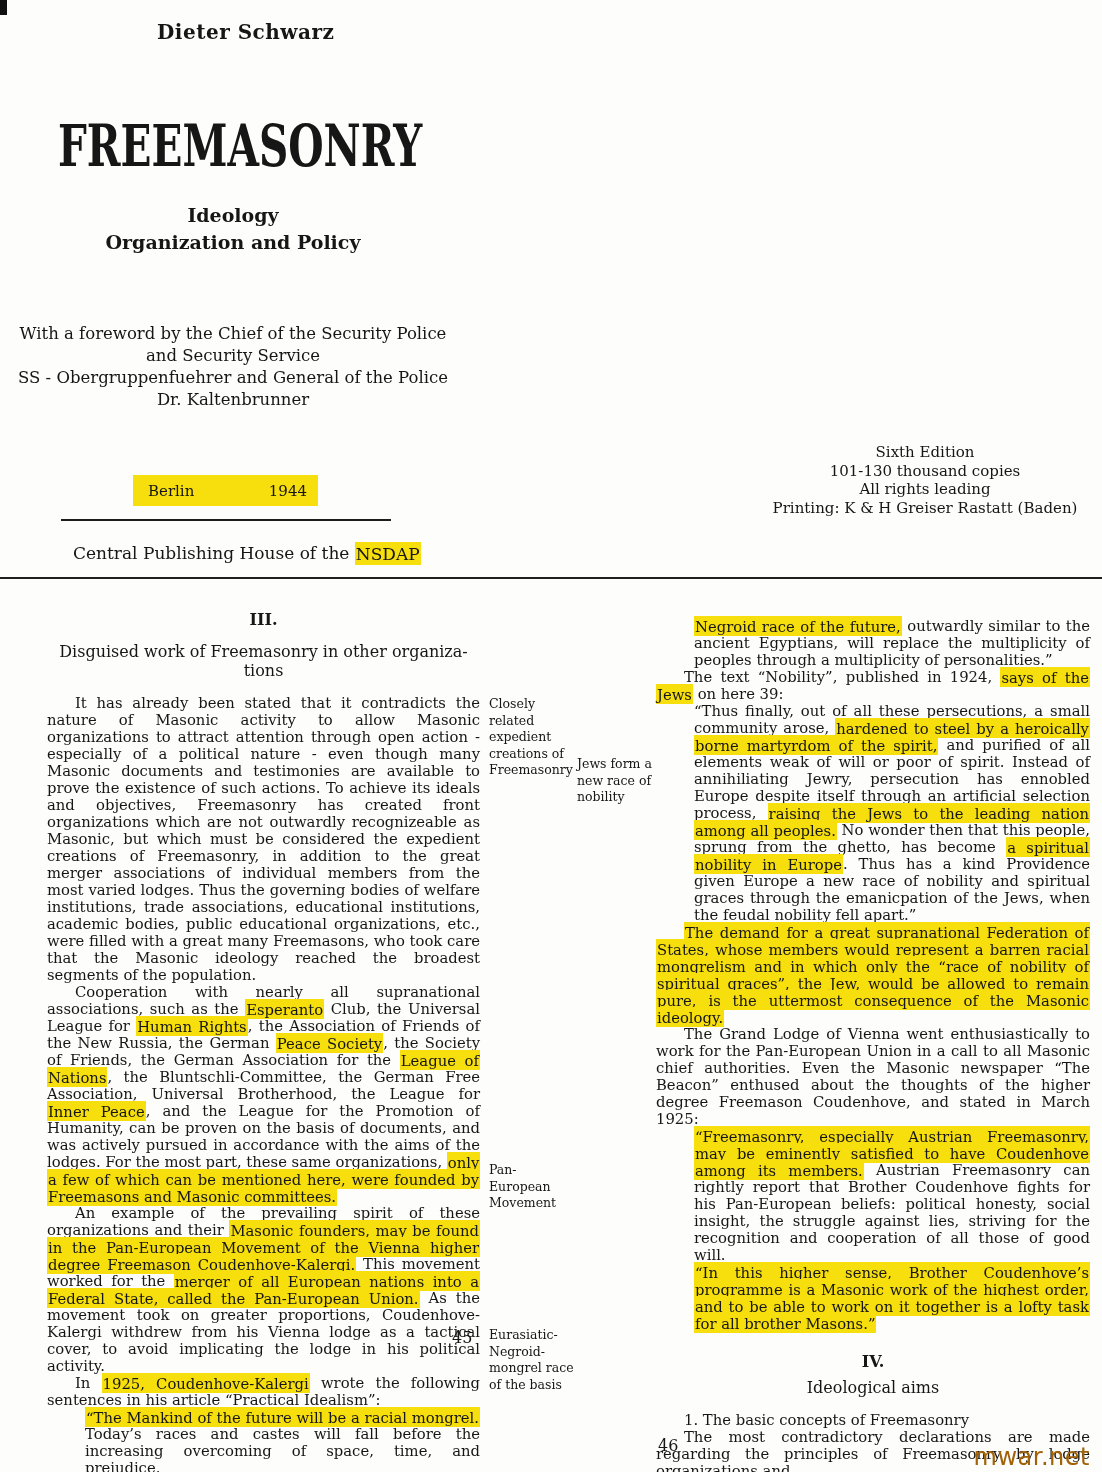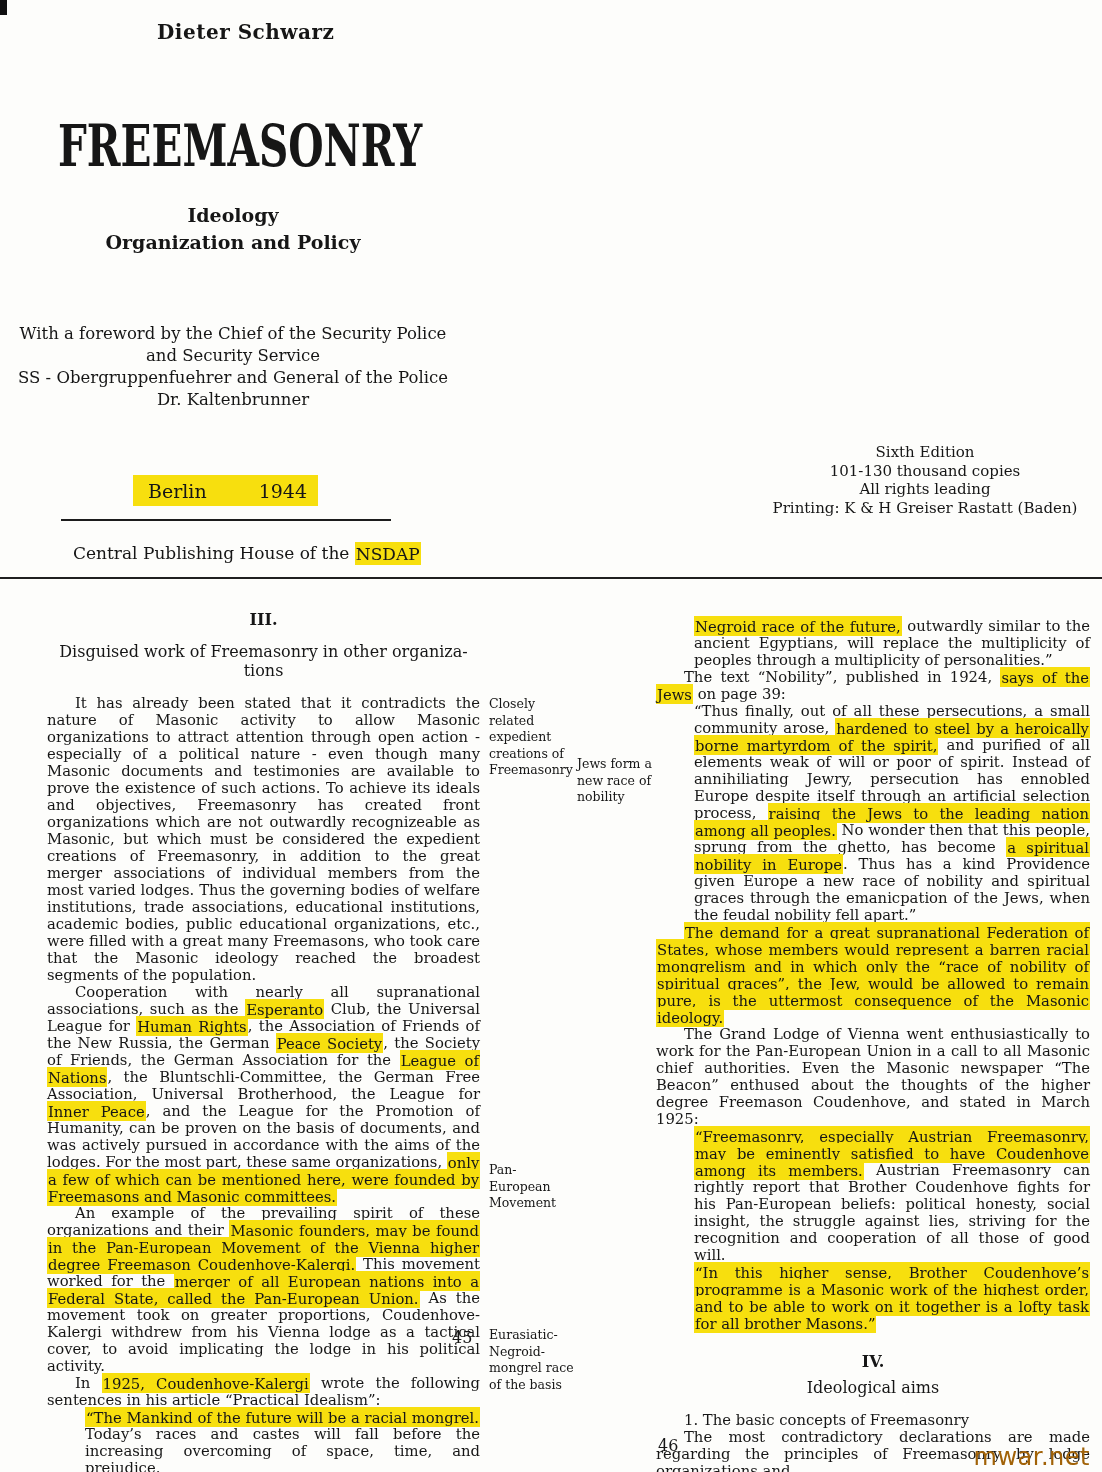--- a/index.html
+++ b/index.html
@@ -16,21 +16,21 @@
   .main-title {
     position:absolute; left:58px; top:112px; font-size:58px; font-weight:bold;
     letter-spacing:0px; transform:scaleX(0.70); transform-origin:left top; white-space:nowrap;
   }
   .subtitle { position:absolute; left:63px; top:202px; width:340px; text-align:center; font-weight:bold; font-size:19px; line-height:27px; }
   .foreword { position:absolute; left:16px; top:323px; width:434px; text-align:center; font-size:16.5px; line-height:22px; }
   .edition { position:absolute; left:753px; top:443px; width:344px; text-align:center; font-size:15px; line-height:18.5px; }
   .imprint-box {
     position:absolute; left:133px; top:475px; width:185px; height:31px; background:#f7df0e;
     display:flex; align-items:center; justify-content:space-between;
-    padding:0 11px 0 15px; box-sizing:border-box; font-size:19px;
+    padding:0 11px 0 15px; box-sizing:border-box; font-size:15px;
   }
   .imprint-rule { position:absolute; left:61px; top:519px; width:330px; height:2px; background:#1c1c1c; }
   .publisher { position:absolute; left:73px; top:543px; font-size:17px; }
 
   .page-divider { position:absolute; left:0; top:577px; width:1102px; height:2px; background:#1f1f1f; }
 
   
   .col { position:absolute; font-size:14.8px; line-height:17px; text-align:justify; }
   .col-left  { left:47px;  top:611px; width:433px; }
   .col-right { left:656px; top:617px; width:434px; }
@@ -99,21 +99,21 @@
     </div>
     <div class="para"><span>It has already been stated that it contradicts the nature of Masonic activity to allow Masonic organizations to attract attention through open action - especially of a political nature - even though many Masonic documents and testimonies are available to prove the existence of such actions. To achieve its ideals and objectives, Freemasonry has created front organizations which are not outwardly recognizeable as Masonic, but which must be considered the expedient creations of Freemasonry, in addition to the great merger associations of individual members from the most varied lodges. Thus the governing bodies of welfare institutions, trade associations, educational institutions, academic bodies, public educational organizations, etc., were filled with a great many Freemasons, who took care that the Masonic ideology reached the broadest segments of the population.</span></div>
     <div class="para"><span>Cooperation with nearly all supranational associations, such as the </span><span class="hl">Esperanto</span><span> Club, the Universal League for </span><span class="hl">Human Rights</span><span>, the Association of Friends of the New Russia, the German </span><span class="hl">Peace Society</span><span>, the Society of Friends, the German Association for the </span><span class="hl">League of Nations</span><span>, the Bluntschli-Committee, the German Free Association, Universal Brotherhood, the League for </span><span class="hl">Inner Peace</span><span>, and the League for the Promotion of Humanity, can be proven on the basis of documents, and was actively pursued in accordance with the aims of the lodges. For the most part, these same organizations, </span><span class="hl">only a few of which can be mentioned here, were founded by Freemasons and Masonic committees.</span></div>
     <div class="para"><span>An example of the prevailing spirit of these organizations and their </span><span class="hl">Masonic founders, may be found in the Pan-European Movement of the Vienna higher degree Freemason Coudenhove-Kalergi.</span><span> This movement worked for the </span><span class="hl">merger of all European nations into a Federal State, called the Pan-European Union.</span><span> As the movement took on greater proportions, Coudenhove-Kalergi withdrew from his Vienna lodge as a tactical cover, to avoid implicating the lodge in his political activity.</span></div>
     <div class="para"><span>In </span><span class="hl">1925, Coudenhove-Kalergi</span><span> wrote the following sentences in his article “Practical Idealism”:</span></div>
     <div class="quote"><span class="hl">“The Mankind of the future will be a racial mongrel.</span><span> Today’s races and castes will fall before the increasing overcoming of space, time, and prejudice. </span></div>
   </div>
 
   <div class="col col-right">
     <div class="quote"><span class="hl">Negroid race of the future,</span><span> outwardly similar to the ancient Egyptians, will replace the multiplicity of peoples through a multiplicity of personalities.”</span></div>
-    <div class="para"><span>The text “Nobility”, published in 1924, </span><span class="hl">says of the Jews</span><span> on page 39:</span></div>
+    <div class="para"><span>The text “Nobility”, published in 1924, </span><span class="hl">says of the Jews</span><span> on here 39:</span></div>
     <div class="quote"><span>“Thus finally, out of all these persecutions, a small community arose, </span><span class="hl">hardened to steel by a heroically borne martyrdom of the spirit,</span><span> and purified of all elements weak of will or poor of spirit. Instead of annihiliating Jewry, persecution has ennobled Europe despite itself through an artificial selection process, </span><span class="hl">raising the Jews to the leading nation among all peoples.</span><span> No wonder then that this people, sprung from the ghetto, has become </span><span class="hl">a spiritual nobility in Europe</span><span>. Thus has a kind Providence given Europe a new race of nobility and spiritual graces through the emanicpation of the Jews, when the feudal nobility fell apart.”</span></div>
     <div class="para"><span class="hl">The demand for a great supranational Federation of States, whose members would represent a barren racial mongrelism and in which only the “race of nobility of spiritual graces”, the Jew, would be allowed to remain pure, is the uttermost consequence of the Masonic ideology.</span></div>
     <div class="para"><span>The Grand Lodge of Vienna went enthusiastically to work for the Pan-European Union in a call to all Masonic chief authorities. Even the Masonic newspaper “The Beacon” enthused about the thoughts of the higher degree Freemason Coudenhove, and stated in March 1925:</span></div>
     <div class="quote"><span class="hl">“Freemasonry, especially Austrian Freemasonry, may be eminently satisfied to have Coudenhove among its members.</span><span> Austrian Freemasonry can rightly report that Brother Coudenhove fights for his Pan-European beliefs: political honesty, social insight, the struggle against lies, striving for the recognition and cooperation of all those of good will.</span></div>
     <div class="quote"><span class="hl">“In this higher sense, Brother Coudenhove’s programme is a Masonic work of the highest order, and to be able to work on it together is a lofty task for all brother Masons.”</span></div>
     <div class="section-num sn-right">IV.</div>
     <div class="section-title st-right">Ideological aims</div>
     <div class="para"><span>1. The basic concepts of Freemasonry</span></div>
     <div class="para"><span>The most contradictory declarations are made regarding the principles of Freemasonry by lodge organizations and</span></div>
   </div>

